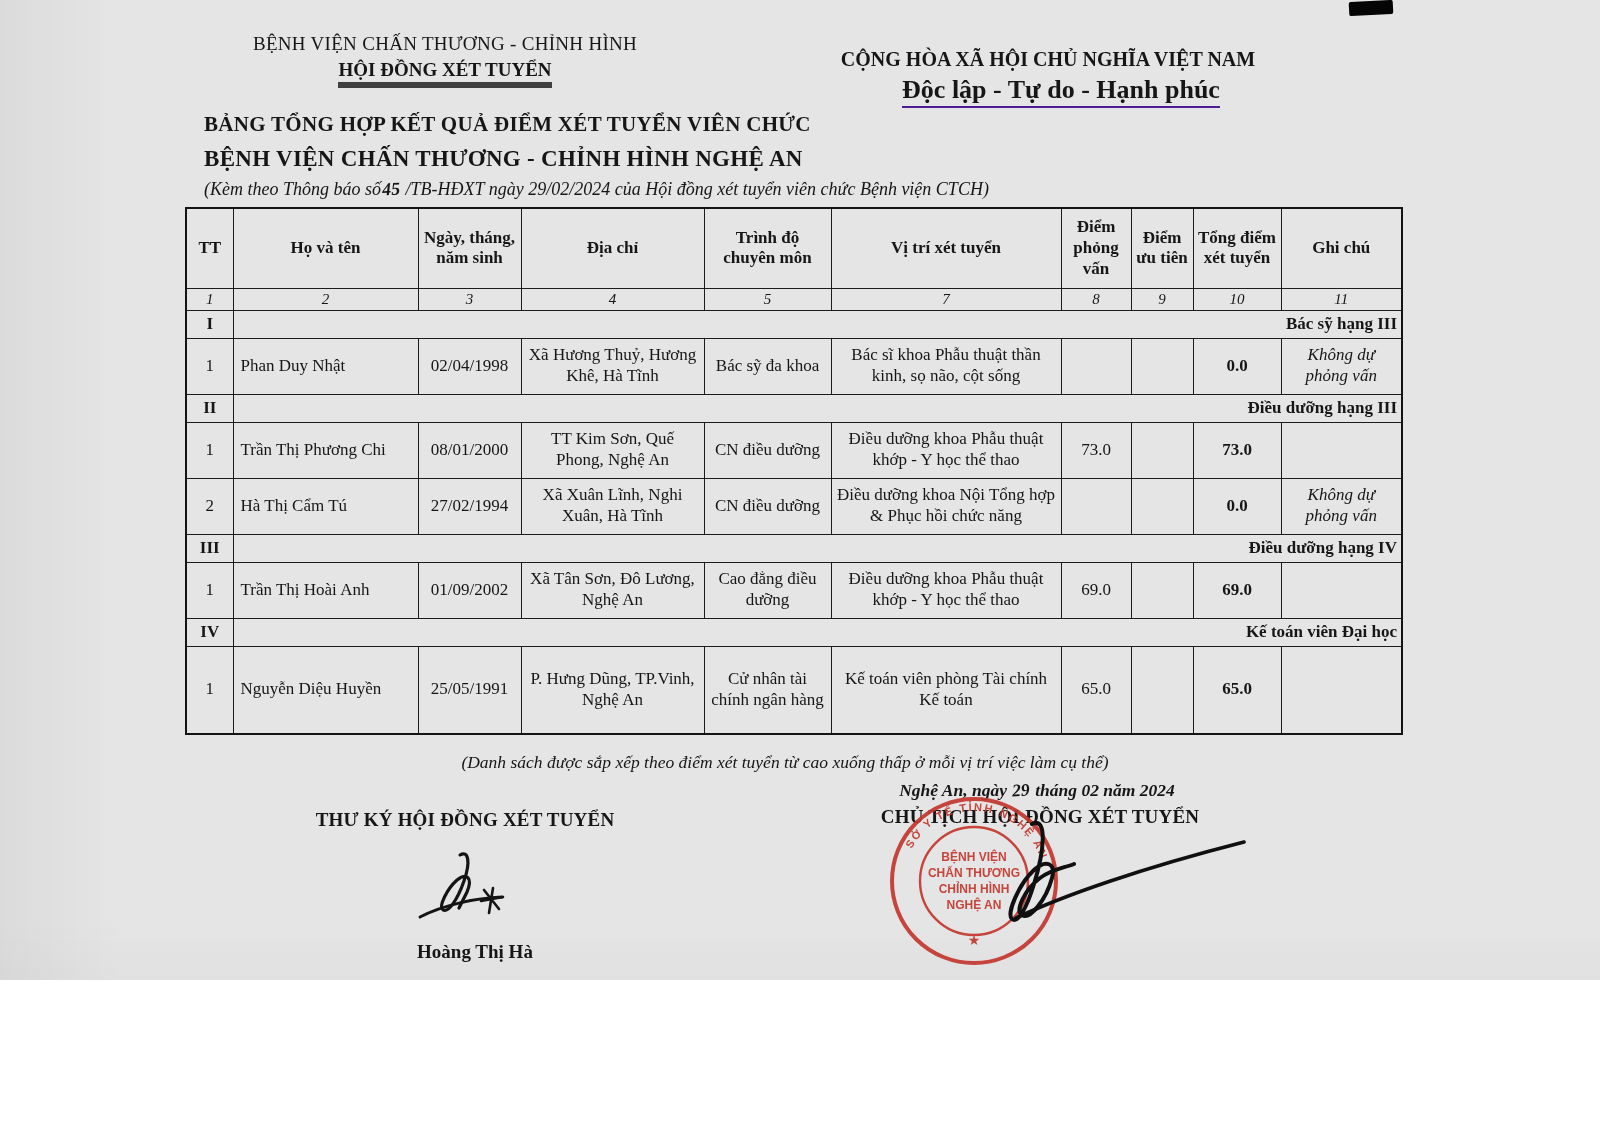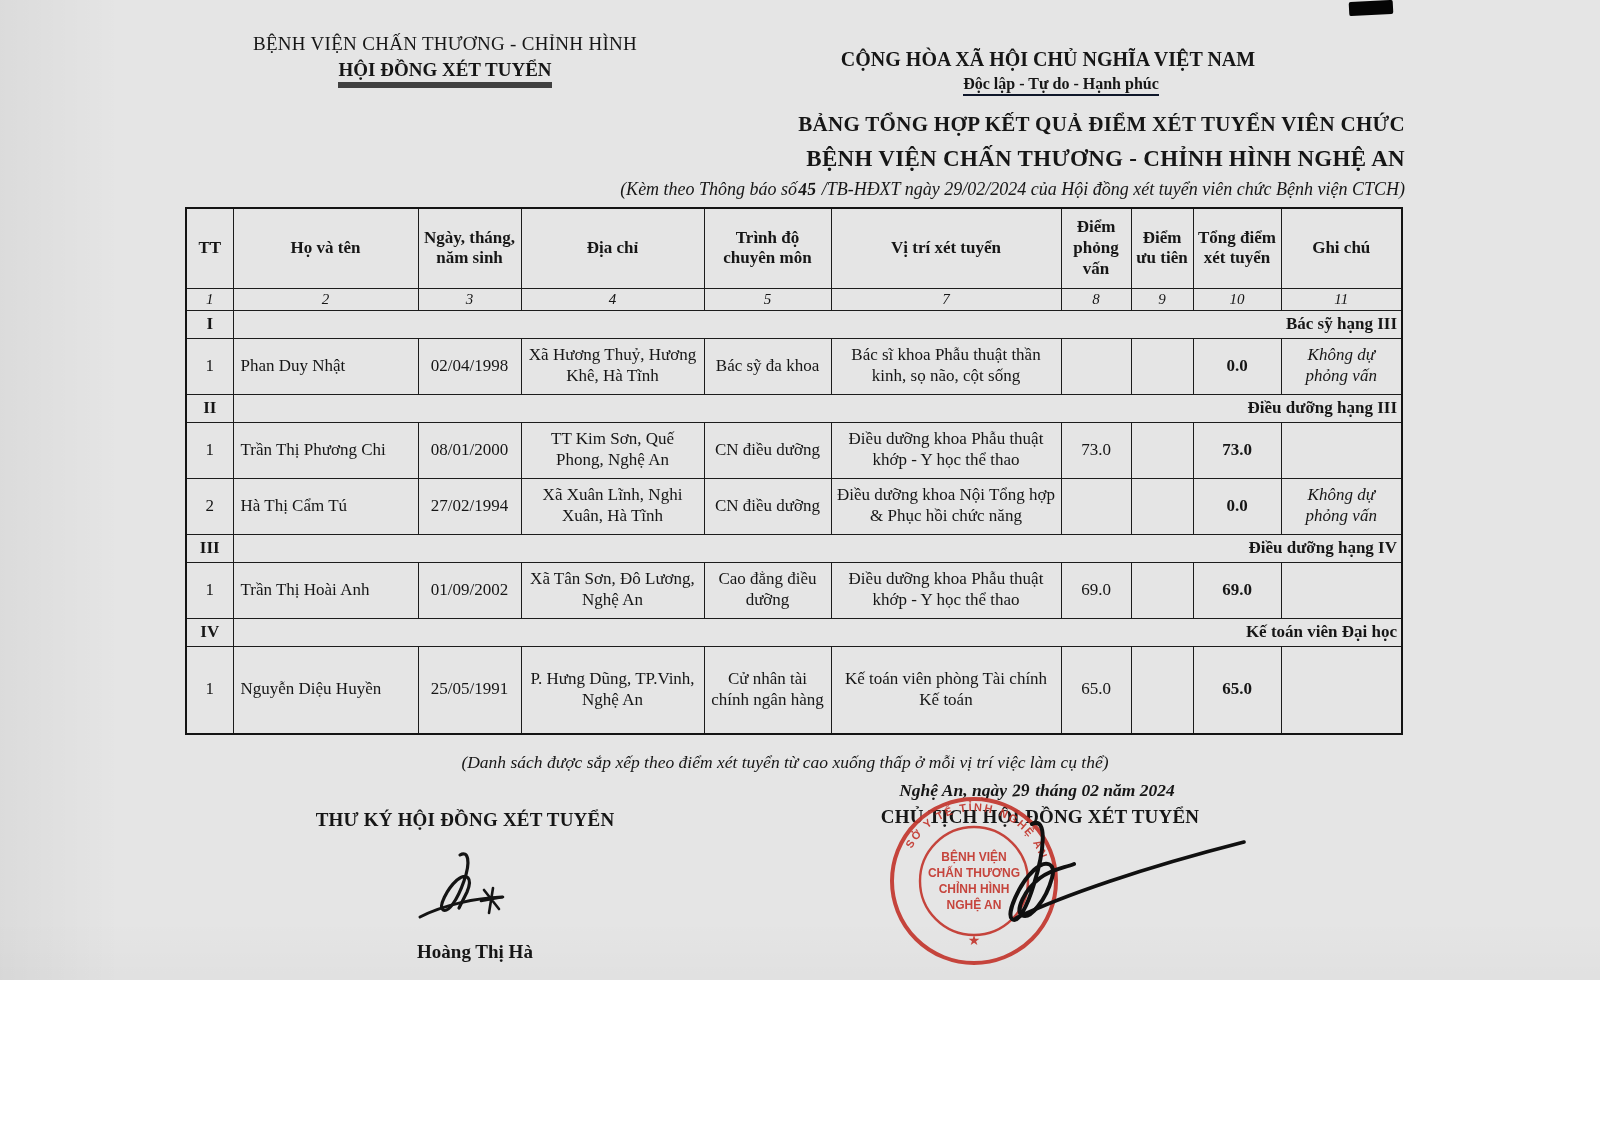--- a/index.html
+++ b/index.html
@@ -10,24 +10,24 @@
                    linear-gradient(0deg,rgba(0,0,0,0.02),rgba(0,0,0,0) 60px);}
   .corner-mark{position:absolute;top:1px;left:1349px;width:44px;height:14px;background:#050505;
         transform:rotate(-3deg);border-radius:2px;}
 
   .hdr-org{position:absolute;top:33px;left:222px;width:446px;text-align:center;}
   .hdr-org .l1{font-size:19px;letter-spacing:.3px;}
   .hdr-org .l2{font-size:19px;font-weight:bold;display:inline-block;margin-top:4px;
         padding-bottom:1px;border-bottom:6px solid #404040;}
   .hdr-nat{position:absolute;top:48px;left:808px;width:480px;text-align:center;}
   .hdr-nat .l1{font-size:20px;font-weight:bold;}
-  .hdr-nat .l2{font-size:16px;font-weight:bold;display:inline-block;margin-top:4px;
-        padding-bottom:1px;border-bottom:2px solid #0f172a;margin-left:26px;}
-
-  .title{position:absolute;top:112px;left:190px;width:1215px;text-align:right;}
+  .hdr-nat .l2{font-size:26px;font-weight:bold;display:inline-block;margin-top:4px;
+        padding-bottom:1px;border-bottom:2px solid #4c1d95;margin-left:26px;}
+
+  .title{position:absolute;top:112px;left:204px;width:1215px;text-align:left;}
   .title .t1{font-size:21px;font-weight:bold;letter-spacing:.3px;}
   .title .t2{font-size:23px;font-weight:bold;letter-spacing:.3px;margin-top:9px;}
   .title .subtitle{font-size:18px;font-style:italic;margin-top:7px;}
   .handwrit{display:inline-block;font-weight:bold;transform:rotate(-4deg);padding:0 1px;}
 
   table.doc-table{position:absolute;top:207px;left:185px;width:1216px;border-collapse:collapse;
         table-layout:fixed;border:2.5px solid #141414;}
   .doc-table td,.doc-table th{border:1.5px solid #1c1c1c;padding:1px 4px;font-size:17px;
         text-align:center;vertical-align:middle;line-height:1.22;overflow:hidden;}
   .doc-table th{font-weight:bold;}

